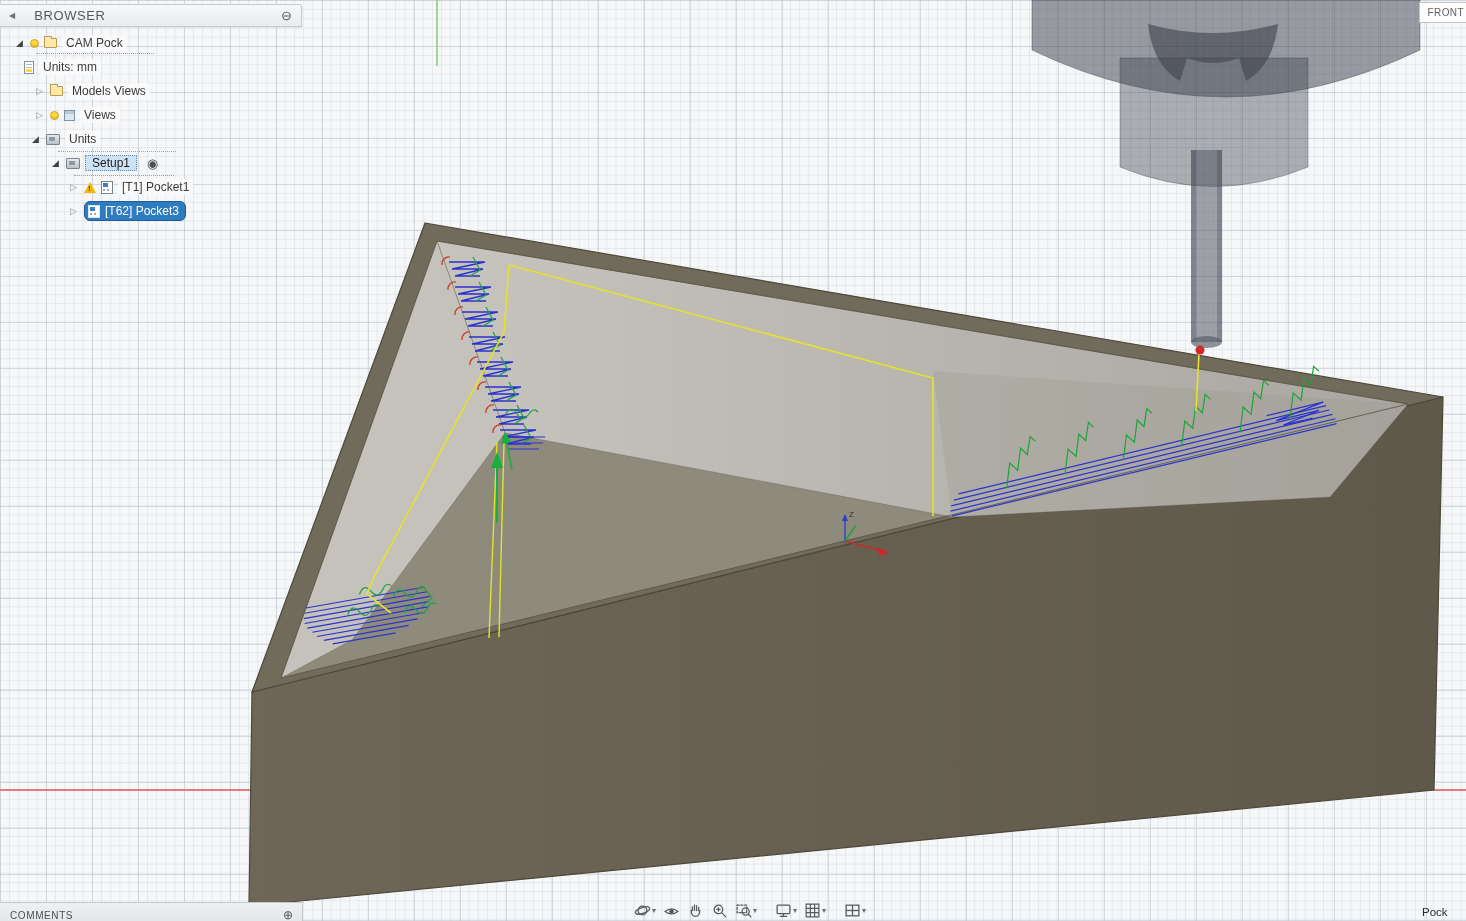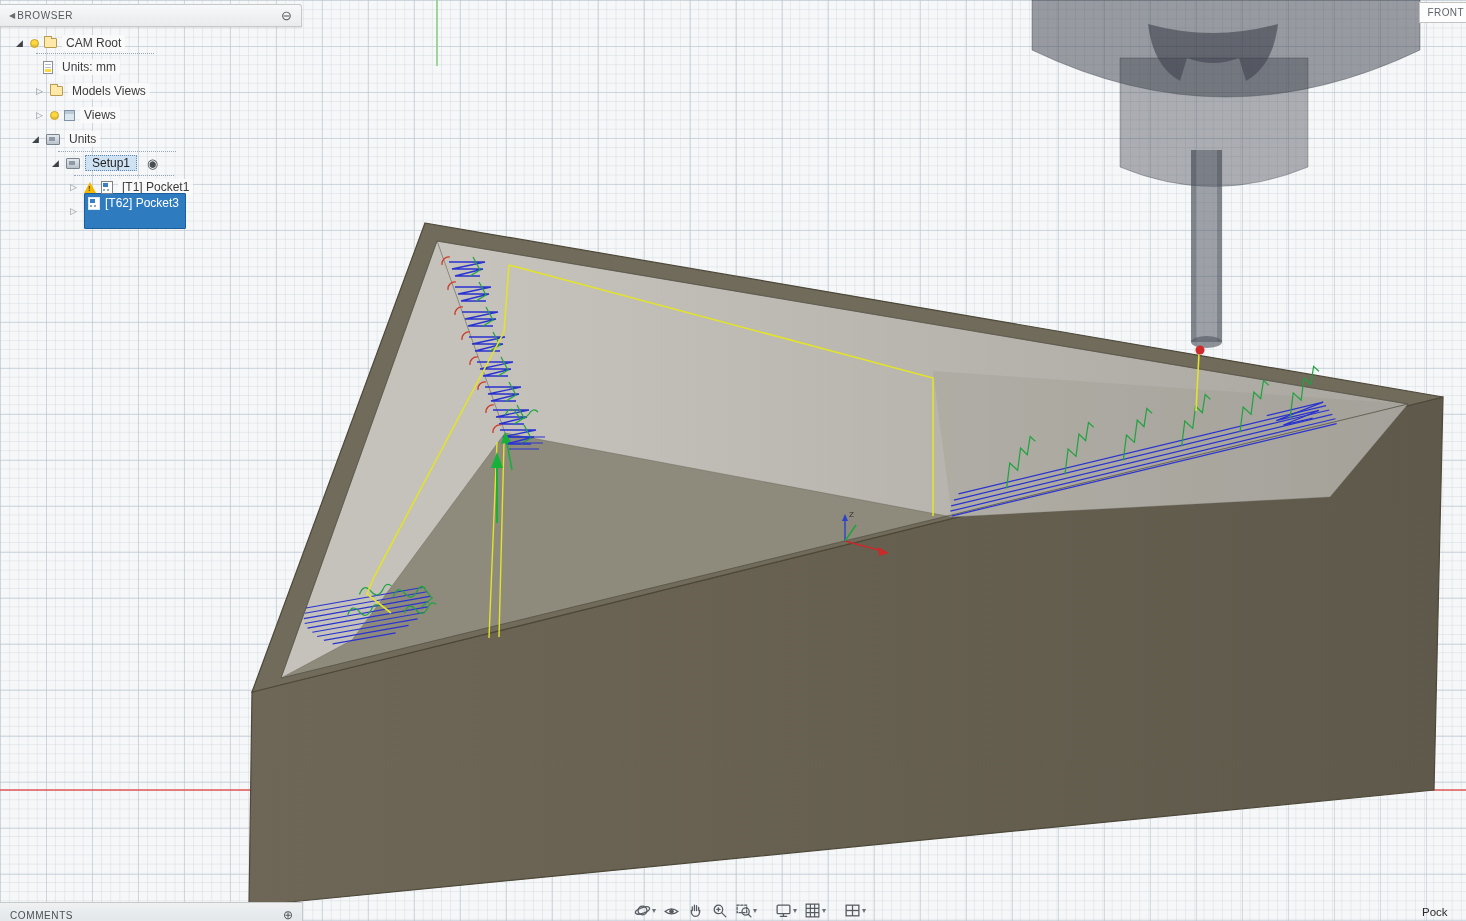--- a/index.html
+++ b/index.html
@@ -24,33 +24,33 @@
   #scene{left:0;top:0;width:1466px;height:921px}
 
   
   #browser-header{
     left:0;top:4px;width:302px;height:23px;
     background:linear-gradient(#f7f8f9,#e9ebed);
     border:1px solid #c6cacd;border-left:none;border-top-right-radius:3px;
     display:flex;align-items:center;box-shadow:0 1px 2px rgba(0,0,0,0.08);
     box-sizing:border-box;
   }
-  #browser-header .hdr-title{font-size:10px;color:#54585c;letter-spacing:0.6px;margin-left:2px}
+  #browser-header .hdr-title{font-size:13px;color:#54585c;letter-spacing:0.6px;margin-left:19px}
   .hdr-collapse{font-size:8px;color:#6a6f74;margin-left:9px;cursor:pointer}
   .hdr-minus{margin-left:auto;margin-right:9px;font-size:13px;color:#54585c;cursor:pointer;line-height:1}
 
   #tree{left:0;top:31px;width:302px}
   .row{display:flex;align-items:center;height:24px;gap:5px;font-size:12px;color:#3b3b3b;cursor:default}
   .lbl{background:rgba(250,250,251,0.85);padding:1px 4px;border-radius:2px;white-space:nowrap}
   .exp{width:11px;font-size:9px;color:#3f4347;line-height:1;text-align:center}
   .col{width:11px;font-size:9px;color:#8a9096;line-height:1;text-align:center}
   .target{font-size:13px;color:#4a4f54;margin-left:5px;line-height:1}
 
   .chip-soft{background:#cfe2f4;border:1px dotted #5d87ad;padding:0 6px;font-weight:normal;color:#1d1d1d;border-radius:1px}
-  .chip-blue{background:#2e7bbf;border:1px solid #1c5e99;color:#fff;display:flex;align-items:center;gap:5px;padding:2px 6px 18px 3px;border-radius:1px}
+  .chip-blue{background:#2e7bbf;border:1px solid #1c5e99;color:#fff;display:flex;align-items:center;gap:5px;padding:2px 6px 2px 3px;border-radius:6px}
   .chip-blue .lblw{color:#fff;font-size:12px;white-space:nowrap}
 
   .dotline{position:absolute;border-top:1px dotted #97a5b4;height:0}
 
   
   .icon{display:inline-block;position:relative;flex:0 0 auto;box-sizing:border-box}
   .bulb{width:9px;height:9px;border-radius:50%;background:#ffd83d;border:1px solid #c9a22e;box-shadow:inset 0 -2px 0 rgba(0,0,0,0.12)}
   .folder{width:13px;height:10px;background:#ffe9a8;border:1px solid #b99a4f;border-radius:1px}
   .folder:before{content:"";position:absolute;top:-3px;left:-1px;width:6px;height:2px;background:#ffe9a8;border:1px solid #b99a4f;border-bottom:none;border-radius:1px 1px 0 0}
   .udoc{width:10px;height:13px;background:#fff;border:1px solid #8a8f94}
@@ -198,23 +198,23 @@
   <span class="hdr-collapse">◀</span>
   <span class="hdr-title">BROWSER</span>
   <span class="hdr-minus">⊖</span>
 </div>
 
 <div class="abs" id="tree">
   <div class="row" style="padding-left:14px">
     <span class="exp">◢</span>
     <span class="icon bulb"></span>
     <span class="icon folder"></span>
-    <span class="lbl">CAM Root</span>
-  </div>
-  <div class="row" style="padding-left:43px">
+    <span class="lbl">CAM Pock</span>
+  </div>
+  <div class="row" style="padding-left:24px">
     <span class="icon udoc"></span>
     <span class="lbl">Units: mm</span>
   </div>
   <div class="row" style="padding-left:34px">
     <span class="col">▷</span>
     <span class="icon folder"></span>
     <span class="lbl">Models Views</span>
   </div>
   <div class="row" style="padding-left:34px">
     <span class="col">▷</span>

